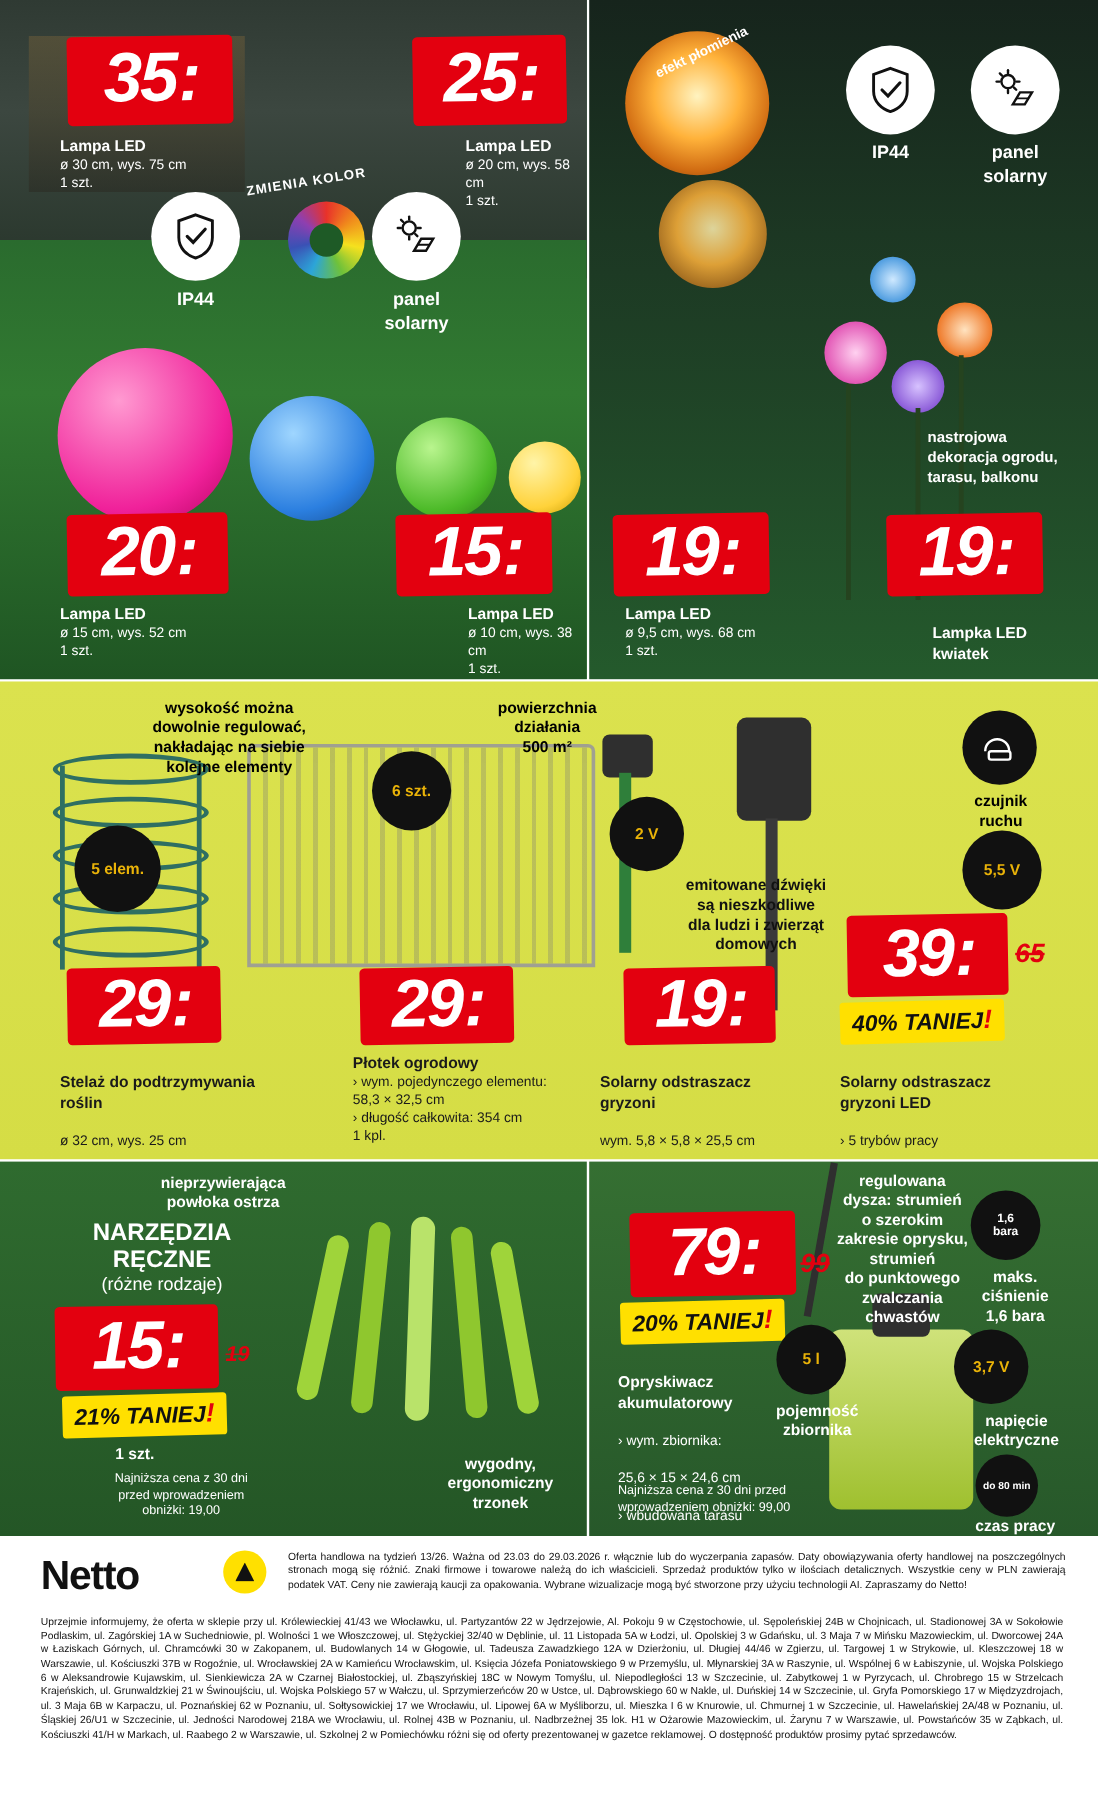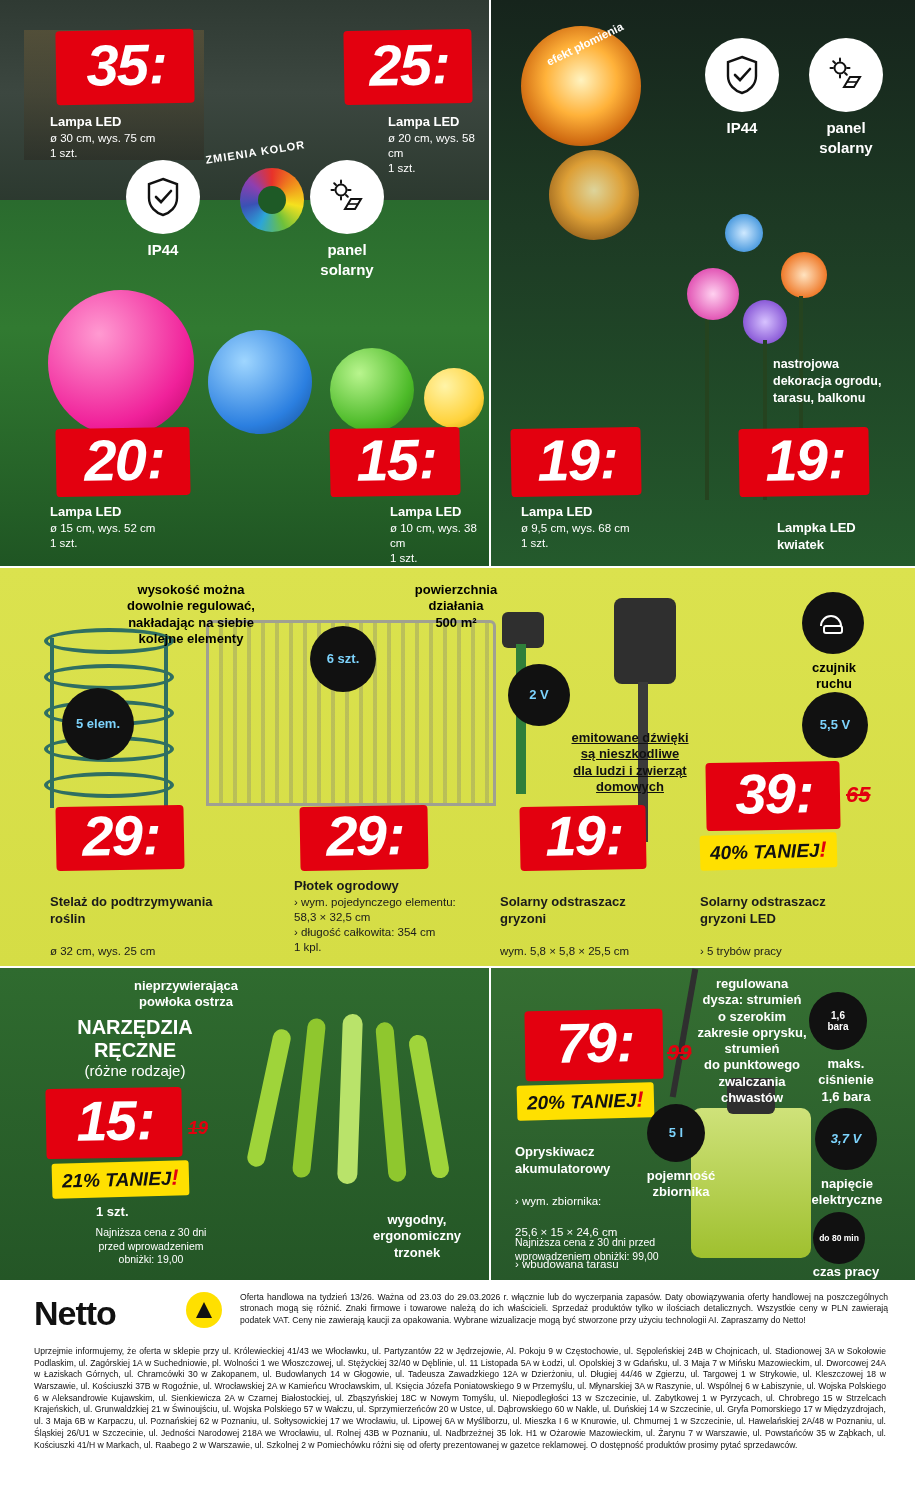--- a/index.html
+++ b/index.html
@@ -49,21 +49,21 @@
     position:absolute;
     background:#111;
     color:#fff;
     border-radius:50%;
     display:flex; align-items:center; justify-content:center;
     text-align:center;
     font-weight:bold;
     font-size:13px;
     line-height:1.15;
   }
-  .bubble.dark { background:#111; color:#7dd3fc; }
+  .bubble.dark { background:#111; color:#eab308; }
 
   .circle-icon {
     position:absolute;
     background:#fff;
     border-radius:50%;
     display:flex; align-items:center; justify-content:center;
   }
 
   .cap {
     position:absolute;
@@ -400,21 +400,21 @@
     <div class="repeller" style="left:614px; top:30px; width:62px; height:86px; border-radius:8px;"></div>
     <div style="position:absolute;left:638px; top:114px; width:10px; height:160px; background:#3a3a3a;"></div>
 
     <div class="cap" style="left:96px; top:14px; width:190px; white-space:pre-line;text-align:center;">wysokość można
 dowolnie regulować,
 nakładając na siebie
 kolejne elementy</div>
     <div class="cap" style="left:376px; top:14px; width:160px; white-space:pre-line;">powierzchnia
 działania
 500 m²</div>
-    <div class="cap" style="left:540px; top:162px; width:180px; white-space:pre-line; color:#111;text-decoration:underline;">emitowane dźwięki
+    <div class="cap" style="left:540px; top:162px; width:180px; white-space:pre-line; color:#111;">emitowane dźwięki
 są nieszkodliwe
 dla ludzi i zwierząt
 domowych</div>
 
     <div class="circle-icon" style="left:802px; top:24px; width:62px; height:62px; background:#111;">
       <svg width="32" height="26" viewBox="0 0 32 26">
         <path d="M4 16 a10 10 0 0 1 20 0" fill="none" stroke="#fff" stroke-width="2"></path>
         <rect x="7" y="16" width="18" height="7" rx="2" fill="none" stroke="#fff" stroke-width="2"></rect>
       </svg>
     </div>
@@ -551,21 +551,21 @@
     <div class="bubble dark" style="left:156px; top:136px; width:58px; height:58px;">5 l</div>
     <div class="cap" style="left:140px; top:200px; width:100px; color:#fff; white-space:pre-line;">pojemność
 zbiornika</div>
 
     <div class="circle-icon" style="left:318px; top:24px; width:58px; height:58px; background:#111; color:#fff; font-size:10px; font-weight:bold; white-space:pre-line; text-align:center; line-height:1.1;">1,6
 bara</div>
     <div class="cap" style="left:300px; top:88px; width:110px; color:#fff; white-space:pre-line;">maks.
 ciśnienie
 1,6 bara</div>
 
-    <div class="bubble dark" style="left:324px; top:140px; width:62px; height:62px;font-style:italic;">3,7 V</div>
+    <div class="bubble dark" style="left:304px; top:140px; width:62px; height:62px;">3,7 V</div>
     <div class="cap" style="left:298px; top:208px; width:116px; color:#fff; white-space:pre-line;">napięcie
 elektryczne</div>
 
     <div class="circle-icon" style="left:322px; top:244px; width:52px; height:52px; background:#111; color:#fff; font-size:8.5px; font-weight:bold; text-align:center;">do 80 min</div>
     <div class="cap" style="left:300px; top:296px; width:110px; color:#fff;">czas pracy</div>
   </div>
 
   <div id="footer"></div>
   <div class="netto-logo">Netto</div>
   <div class="netto-mark"></div>

